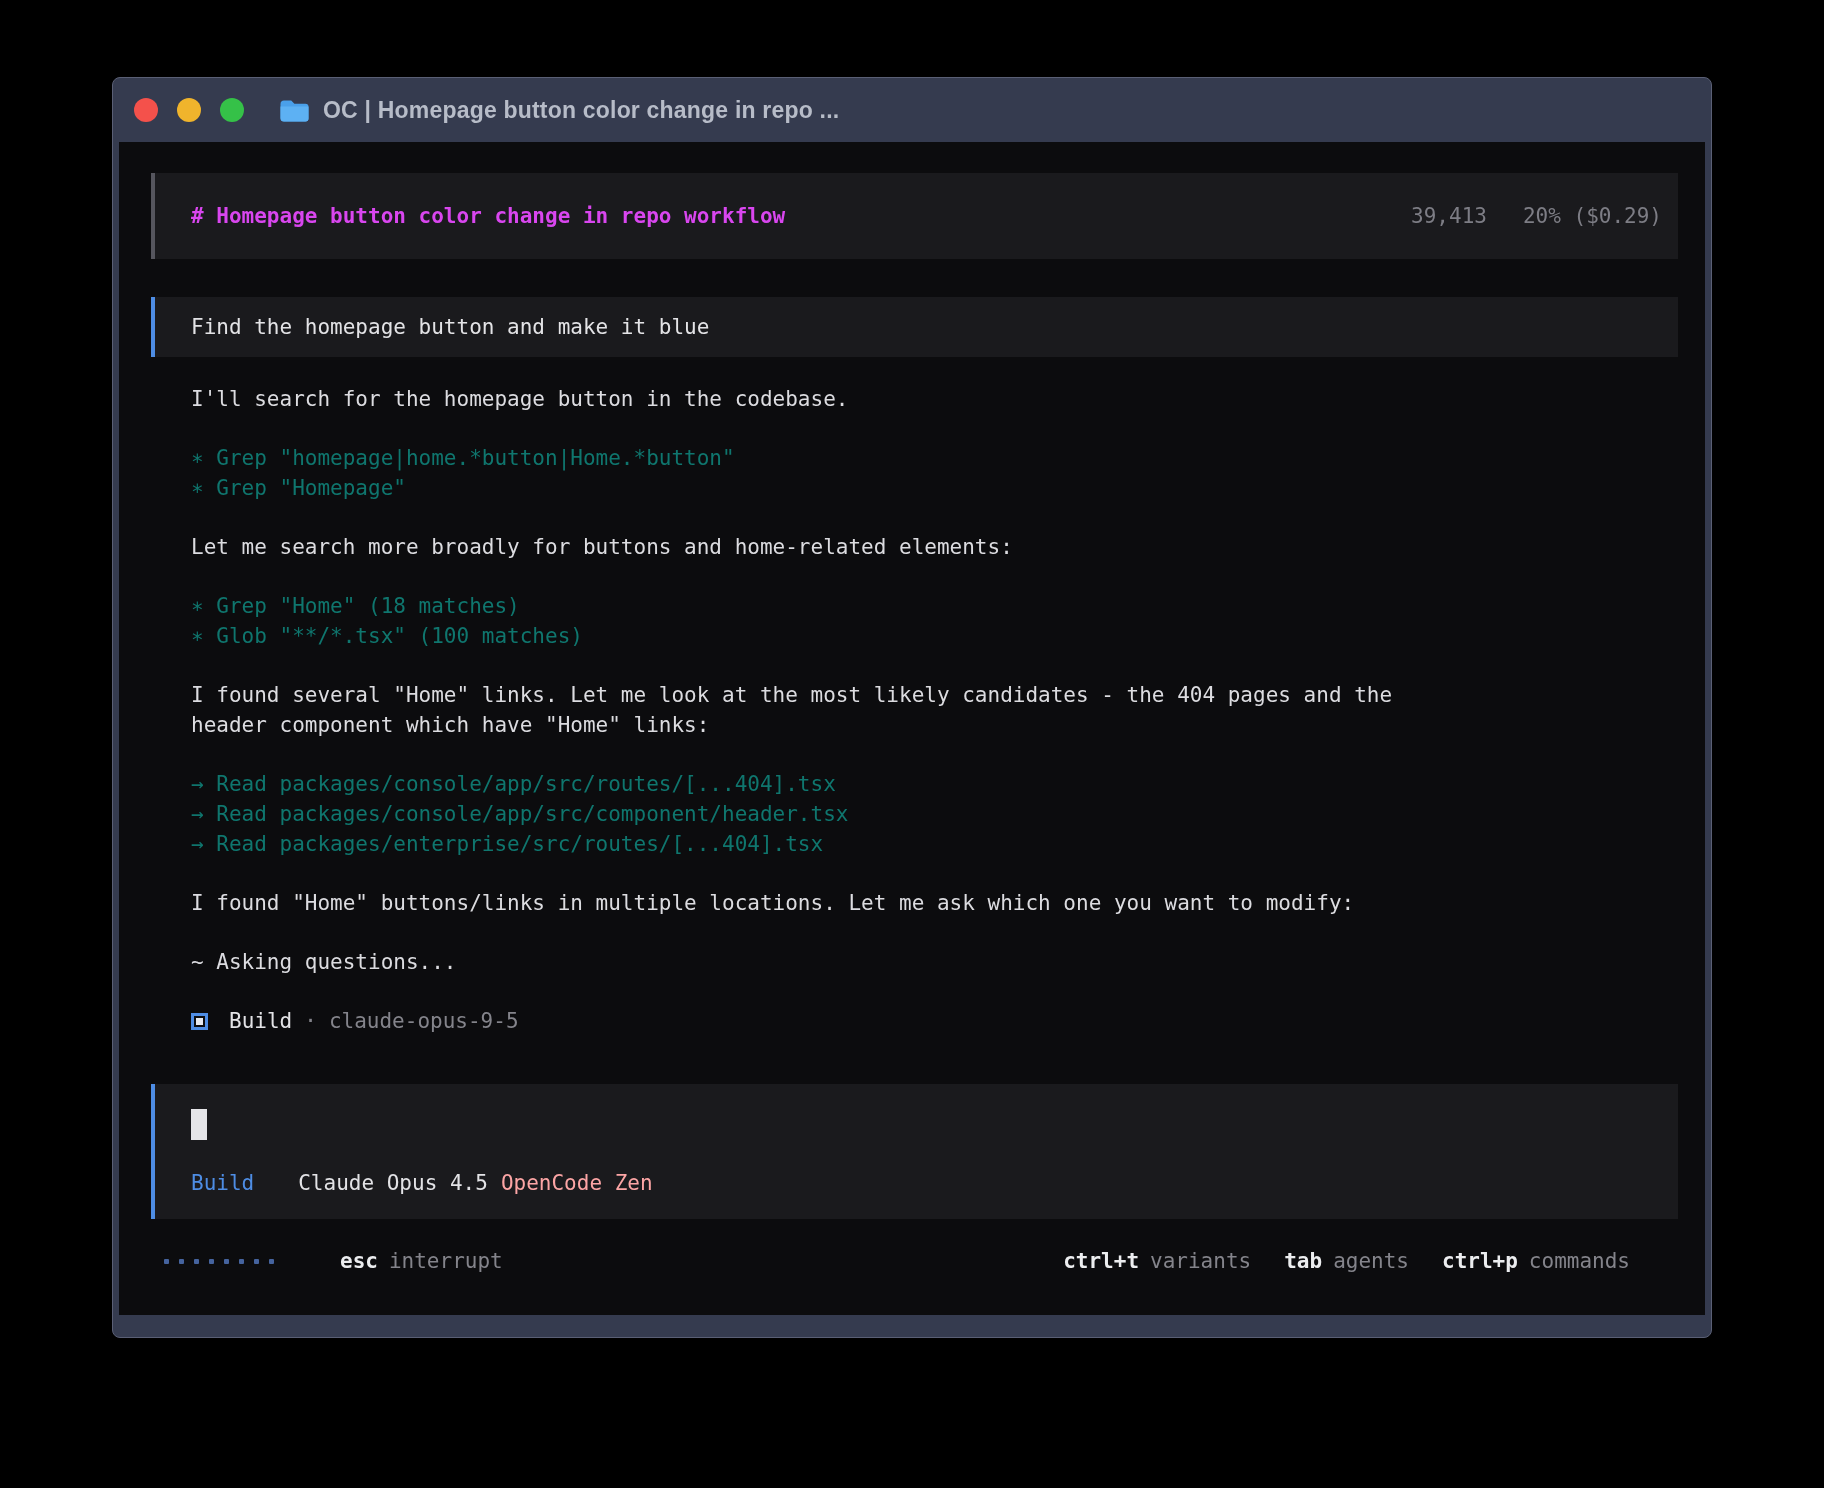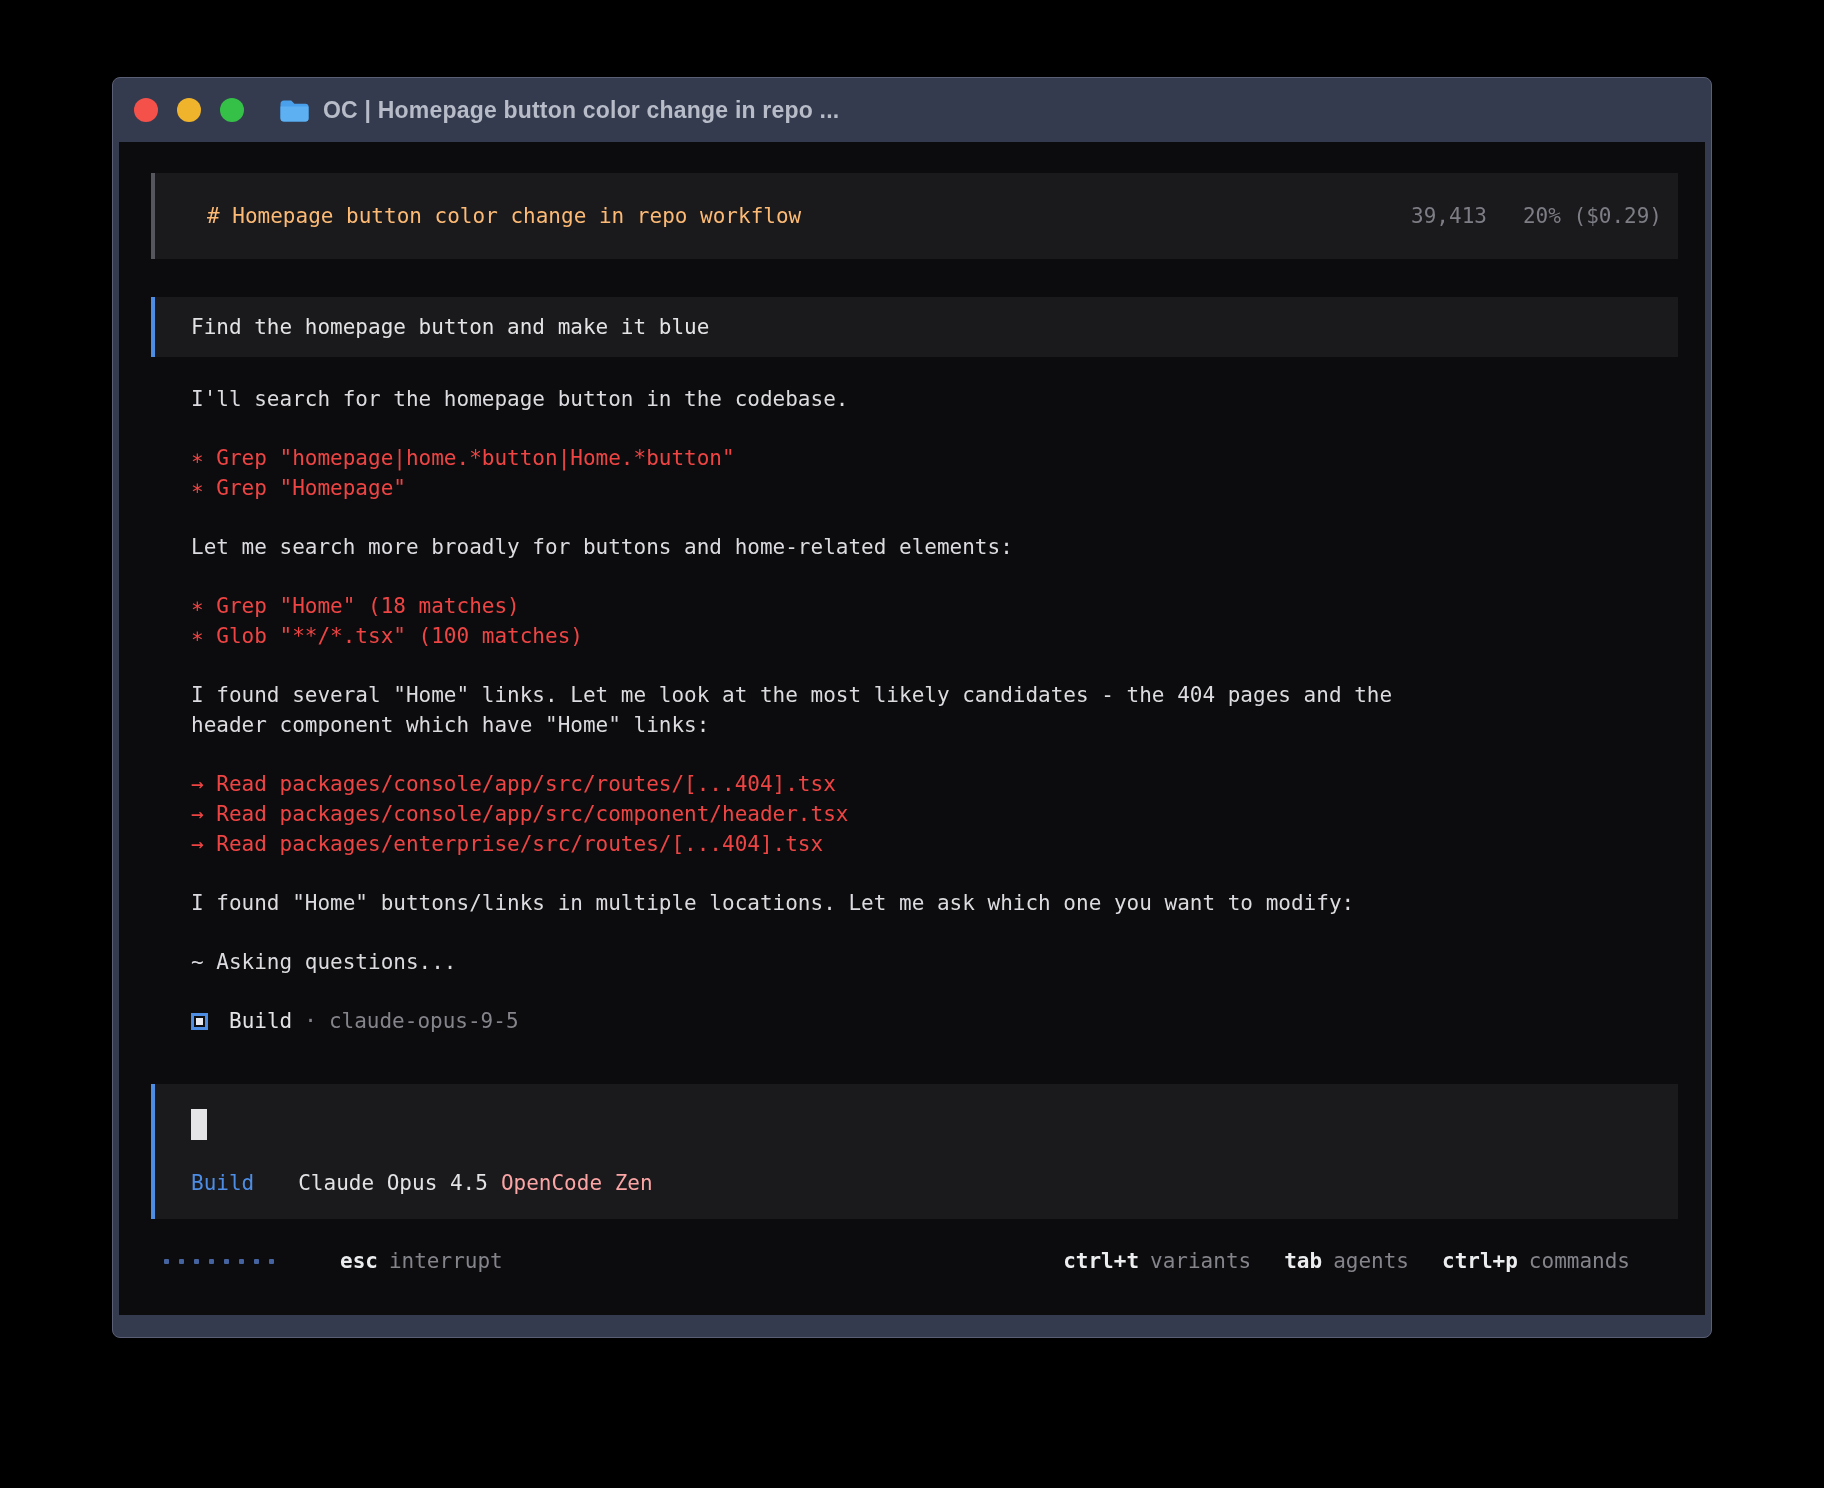--- a/index.html
+++ b/index.html
@@ -31,34 +31,34 @@
     color:#dcdce0;
   }
   .bottomstrip { flex:0 0 22px; }
   .content-inner { padding:31px 27px 0 32px; }
 
   .panel { background:#1a1a1d; border-left:4px solid #56565e; }
   .header-panel {
     height:86px; display:flex; align-items:center; justify-content:space-between;
     padding:0 16px 0 36px;
   }
-  .header-title { font-weight:normal; color:#fdba74; white-space:nowrap;margin-left:16px; }
+  .header-title { font-weight:bold; color:#d946ef; white-space:nowrap; }
   .header-stats { color:#7d7d85; white-space:nowrap; }
   .header-stats .tokens { margin-right:36px; }
 
   .user-panel {
     margin-top:38px; height:60px; border-left-color:#4e8de4;
     display:flex; align-items:center; padding-left:36px; color:#e3e3e6;
   }
 
   .conversation { margin:27px 40px 0 40px; }
   .group { margin-bottom:29px; }
   .text-line { color:#dcdce0; }
   .para { max-width:1220px; }
-  .tool-line { color:#ef4444; white-space:pre; }
+  .tool-line { color:#0f766e; white-space:pre; }
 
   .agent-line { display:flex; align-items:center; }
   .agent-icon {
     width:17px; height:17px; border:3px solid #4e8de4;
     display:inline-flex; align-items:center; justify-content:center;
     margin-right:21px; flex:0 0 auto;
   }
   .agent-icon .inner { width:7px; height:7px; background:#e8eaef; }
   .agent-name { color:#e3e3e6; }
   .agent-sep { color:#84848b; margin:0 12px; }

